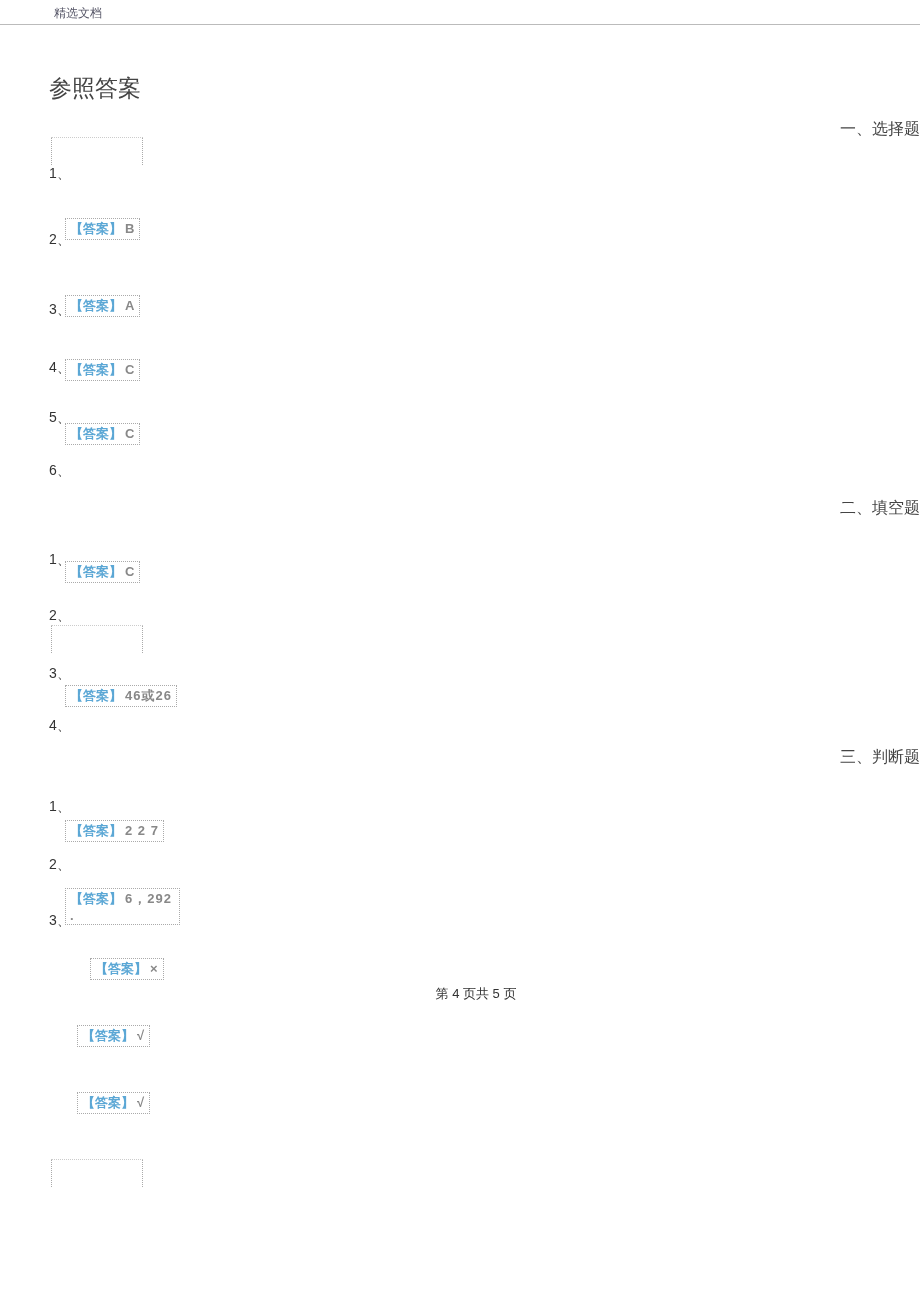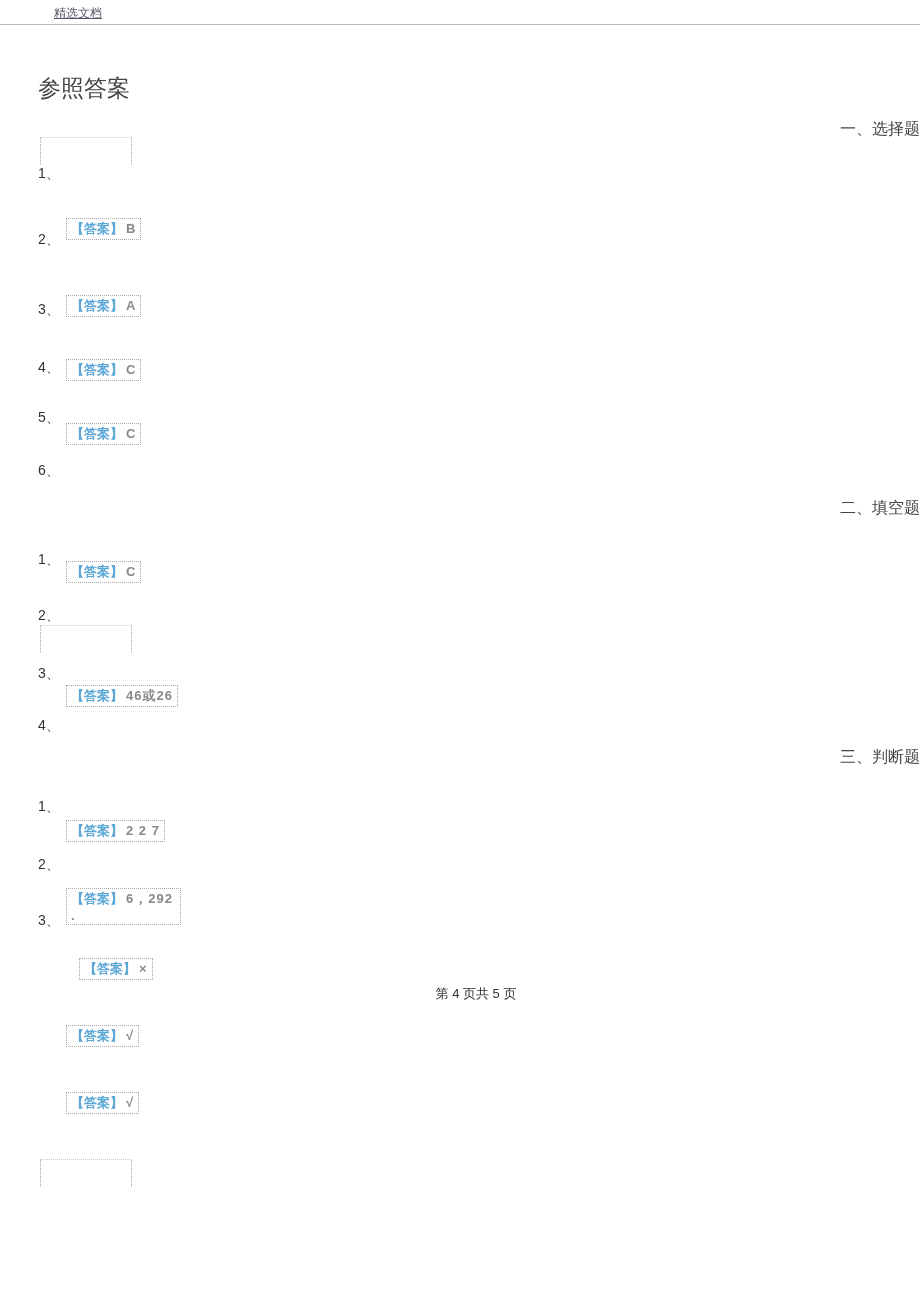--- a/index.html
+++ b/index.html
@@ -14,24 +14,23 @@
       width: 920px;
       position: relative;
     }
     .header {
       border-bottom: 1px solid #bbb;
       padding: 3px 0 2px 54px;
     }
     .header-link {
       color: #556;
       font-size: 12px;
-      text-decoration: underline;
     }
     .content {
-      padding-left: 38px;
+      padding-left: 49px;
       padding-top: 48px;
     }
     .title {
       font-size: 23px;
       font-weight: normal;
       color: #444;
       margin-bottom: 15px;
     }
     .section-header {
       font-size: 16px;
@@ -45,21 +44,21 @@
       color: #333;
       margin-bottom: 35px;
       position: relative;
     }
     .item-num {
       display: inline-block;
       letter-spacing: 0;
     }
     .answer-box {
       position: absolute;
-      left: 28px;
+      left: 16px;
       border: 1px dotted #aaa;
       padding: 1px 4px;
       font-size: 13px;
       background: #fff;
     }
     .answer-label {
       color: #5ba7d5;
       font-weight: bold;
       font-size: 13px;
     }

